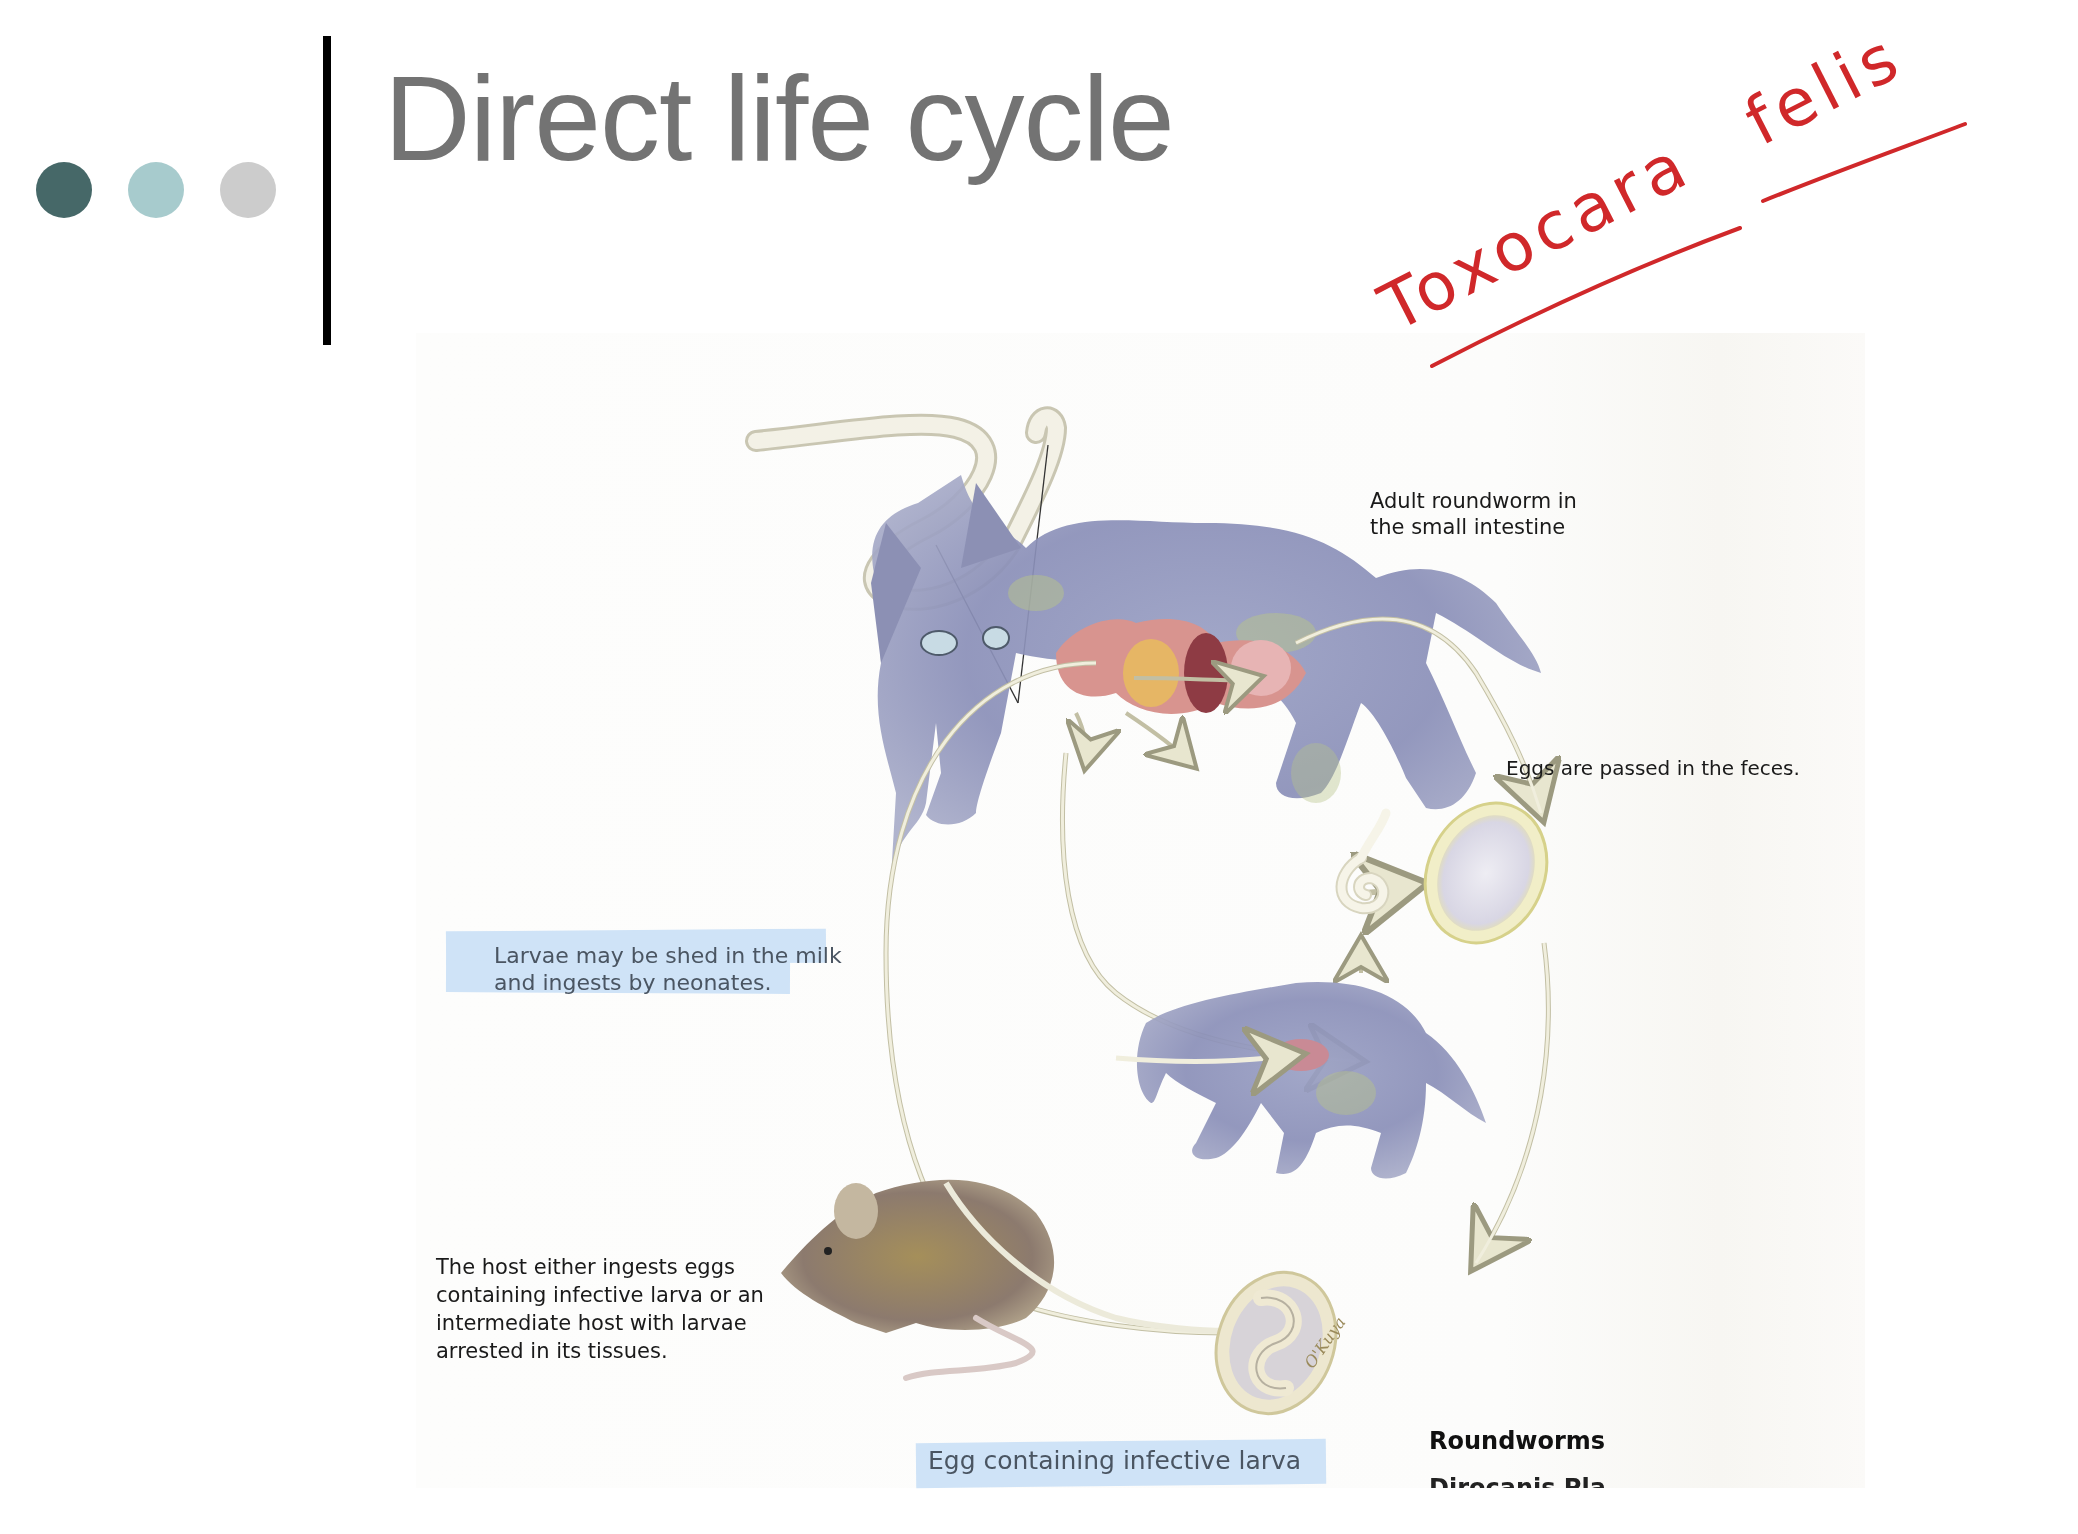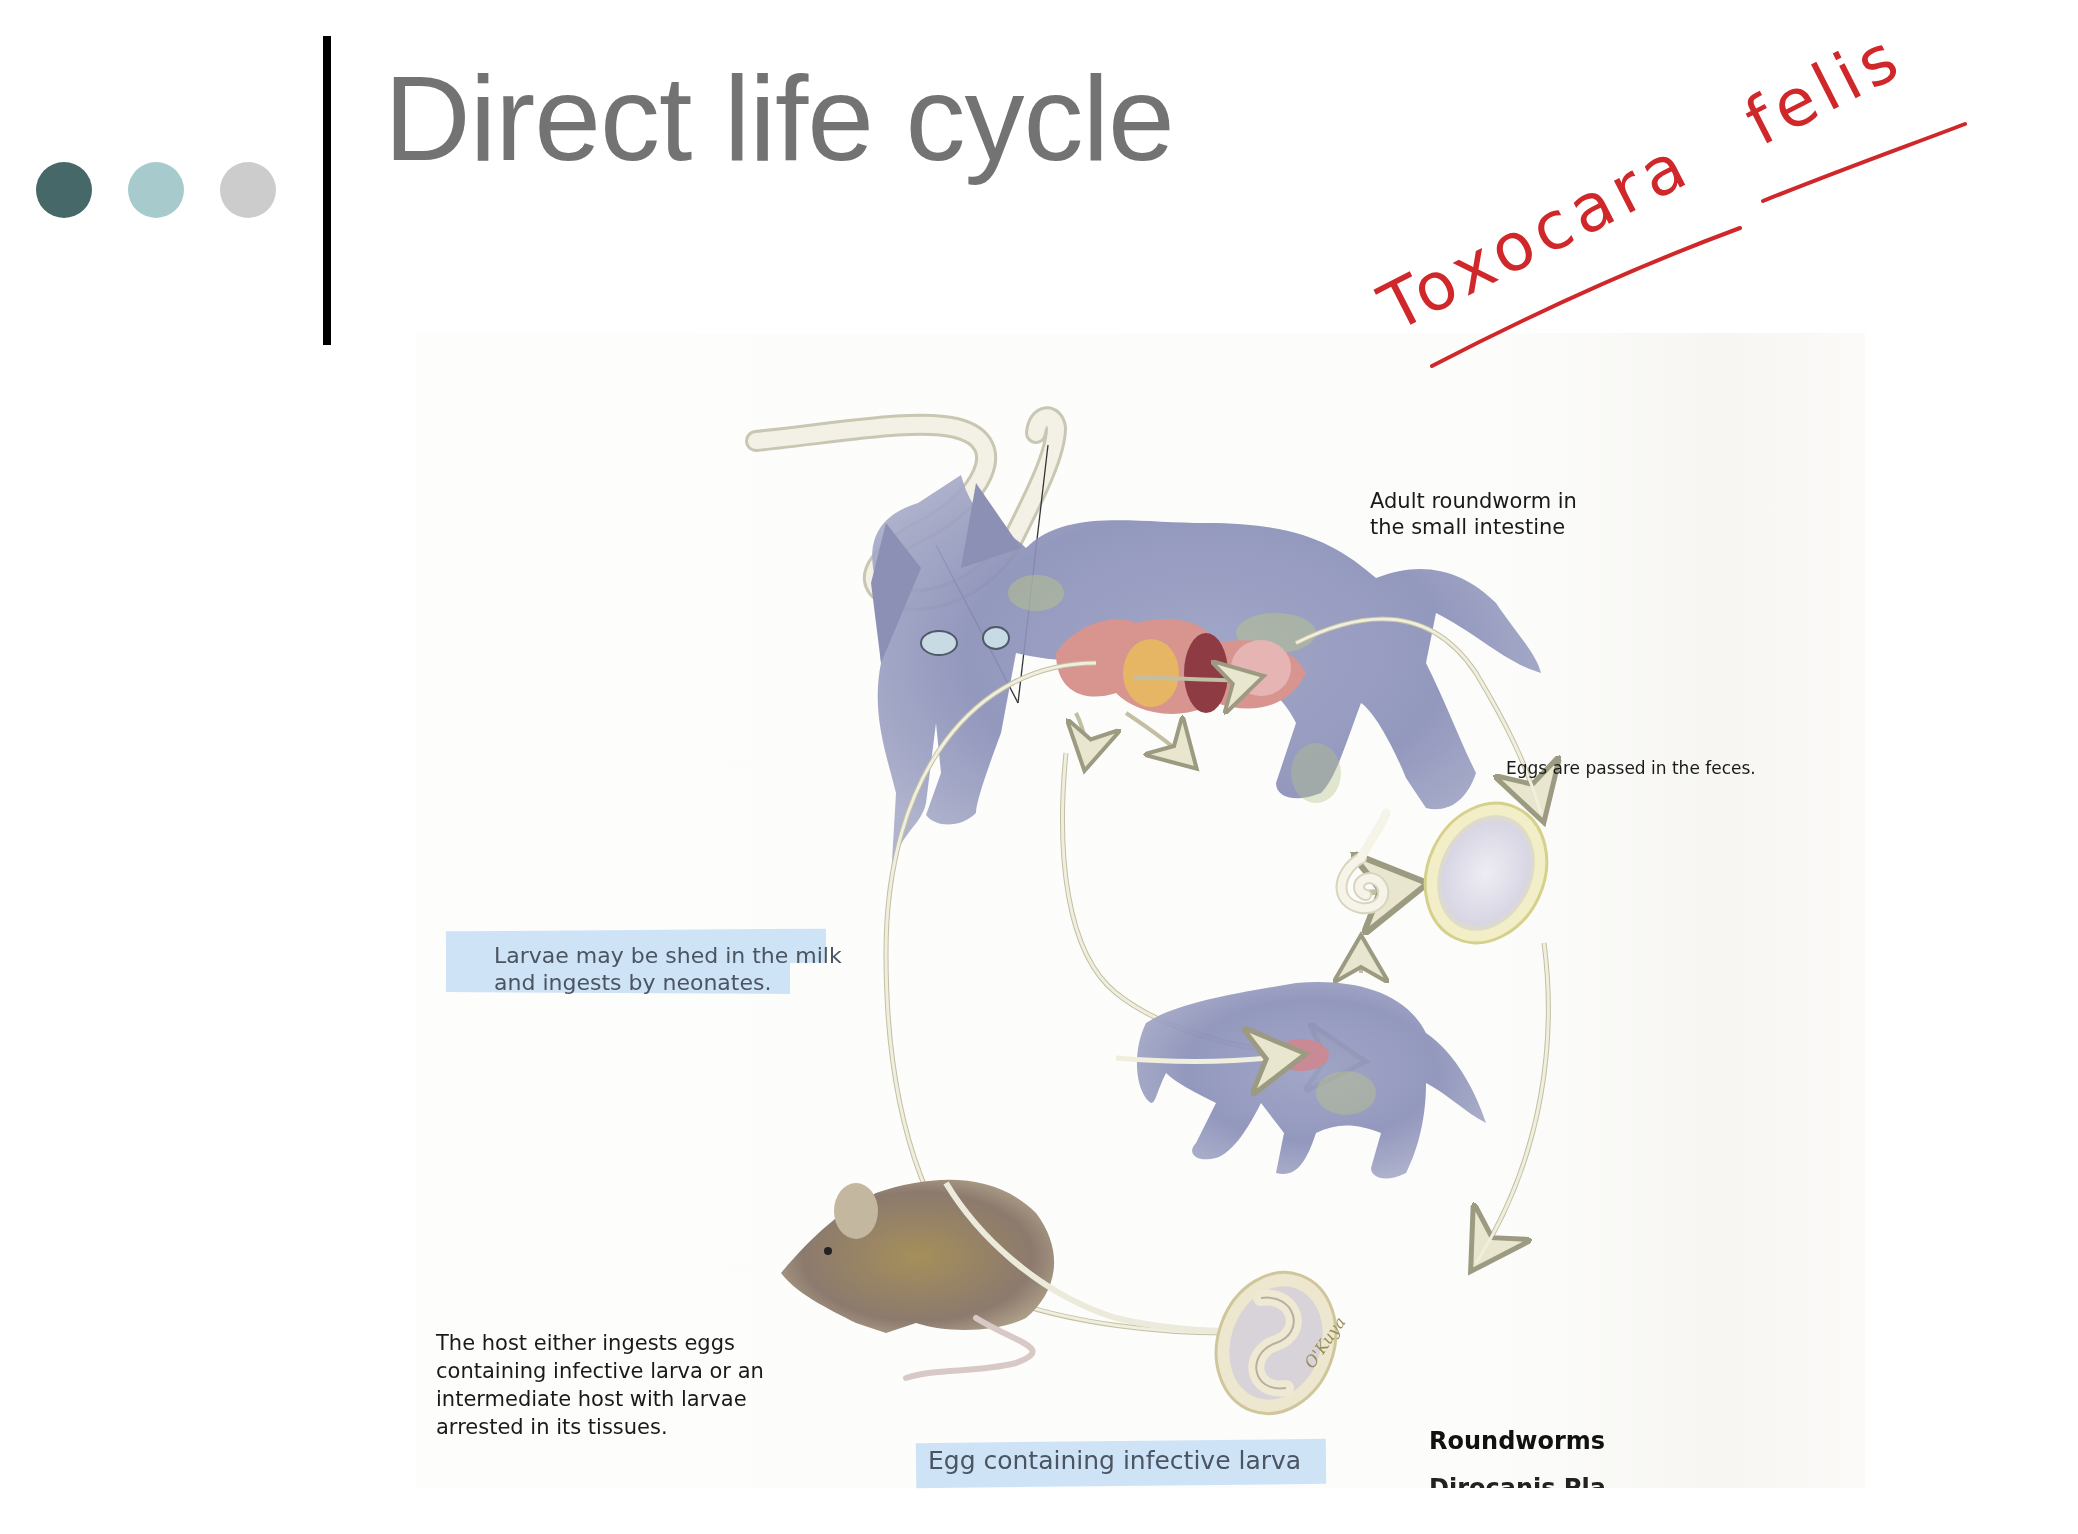--- a/index.html
+++ b/index.html
@@ -4,25 +4,25 @@
 <style>
   html, body { margin:0; padding:0; background:#ffffff; }
   body { width:2078px; height:1534px; position:relative; overflow:hidden; font-family:"Liberation Sans", sans-serif; }
   .dot { position:absolute; width:56px; height:56px; border-radius:50%; top:162px; }
   .vbar { position:absolute; left:323px; top:36px; width:8px; height:309px; background:#000; }
   .title { position:absolute; left:384px; top:48px; font-size:120px; line-height:140px; color:#737373; font-family:"Liberation Sans", sans-serif; letter-spacing:-1px; white-space:nowrap; }
   .photo { position:absolute; left:416px; top:333px; width:1449px; height:1155px; background:linear-gradient(90deg,#fdfdfc 0%,#fcfcfb 75%,#f7f6f2 90%,#fbfaf8 100%); }
   .photo svg { position:absolute; left:0; top:0; }
   .label { position:absolute; font-family:"DejaVu Sans", sans-serif; color:#1a1a1a; white-space:nowrap; }
   .lbl-adult { left:954px; top:135px; font-size:21px; line-height:26px;margin-top:20px; }
-  .lbl-eggs { left:1090px; top:422px; font-size:17px; line-height:26px;text-align:right; }
+  .lbl-eggs { left:1090px; top:422px; font-size:20px; line-height:26px;text-align:right; }
   .lbl-milk { left:34px; top:609px; font-size:22px; line-height:27px; color:#4a5562;margin-left:44px; }
   .hl-milk1 { position:absolute; left:30px; top:597px; width:380px; height:34px; background:#cfe3f7; transform:rotate(-0.4deg); }
   .hl-milk2 { position:absolute; left:30px; top:628px; width:344px; height:32px; background:#cfe3f7; transform:rotate(0.3deg); }
-  .lbl-host { left:20px; top:996px; font-size:21px; line-height:28px; }
+  .lbl-host { left:20px; top:920px; font-size:21px; line-height:28px; }
   .hl-egg { position:absolute; left:500px; top:1108px; width:410px; height:45px; background:#cfe3f7; transform:rotate(-0.6deg); }
   .lbl-egg { left:512px; top:1114px; font-size:25px; line-height:28px; color:#4a5562; }
   .lbl-round { left:1013px; top:1094px; font-size:24px; font-weight:bold; color:#111; }
   .lbl-sub { left:1013px; top:1140px; font-size:24px; font-weight:bold; color:#222; height:15px; overflow:hidden; line-height:30px; }
   .sig { left:880px; top:1000px; font-size:16px; color:#9a8a5a; font-family:"DejaVu Serif", serif; font-style:italic; transform:rotate(-55deg); }
   .annot { position:absolute; left:0; top:0; }
 </style>
 </head>
 <body>
 

